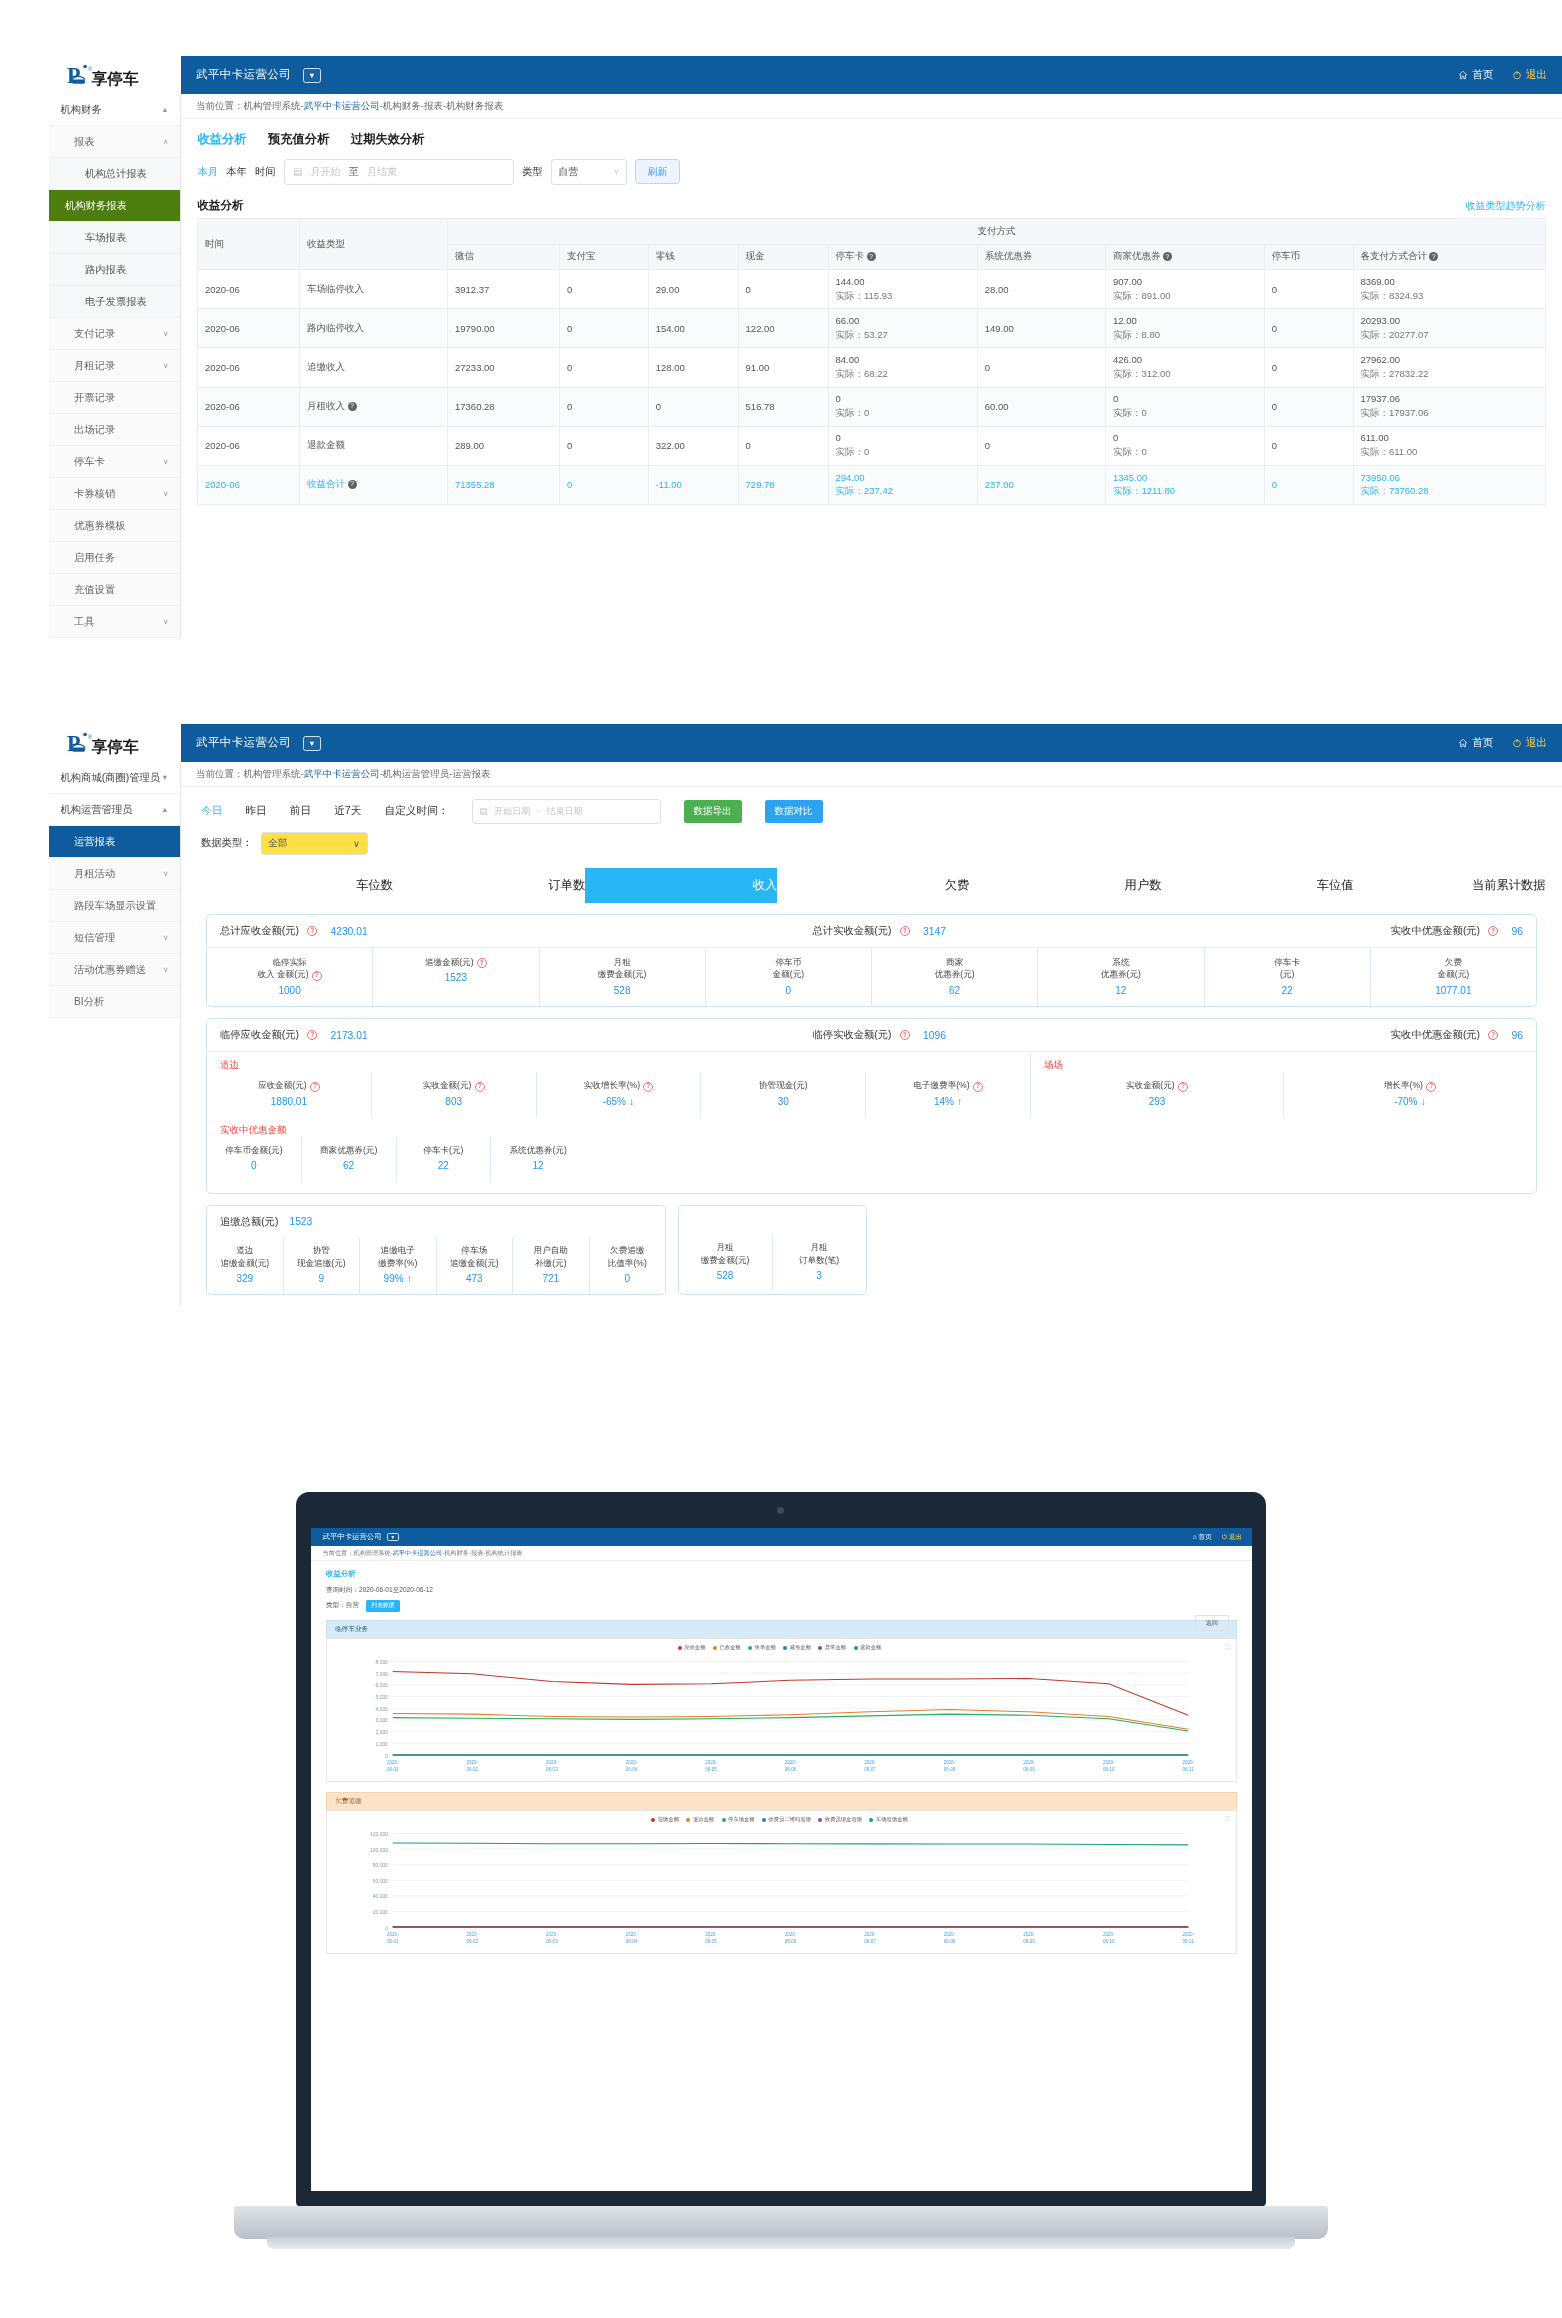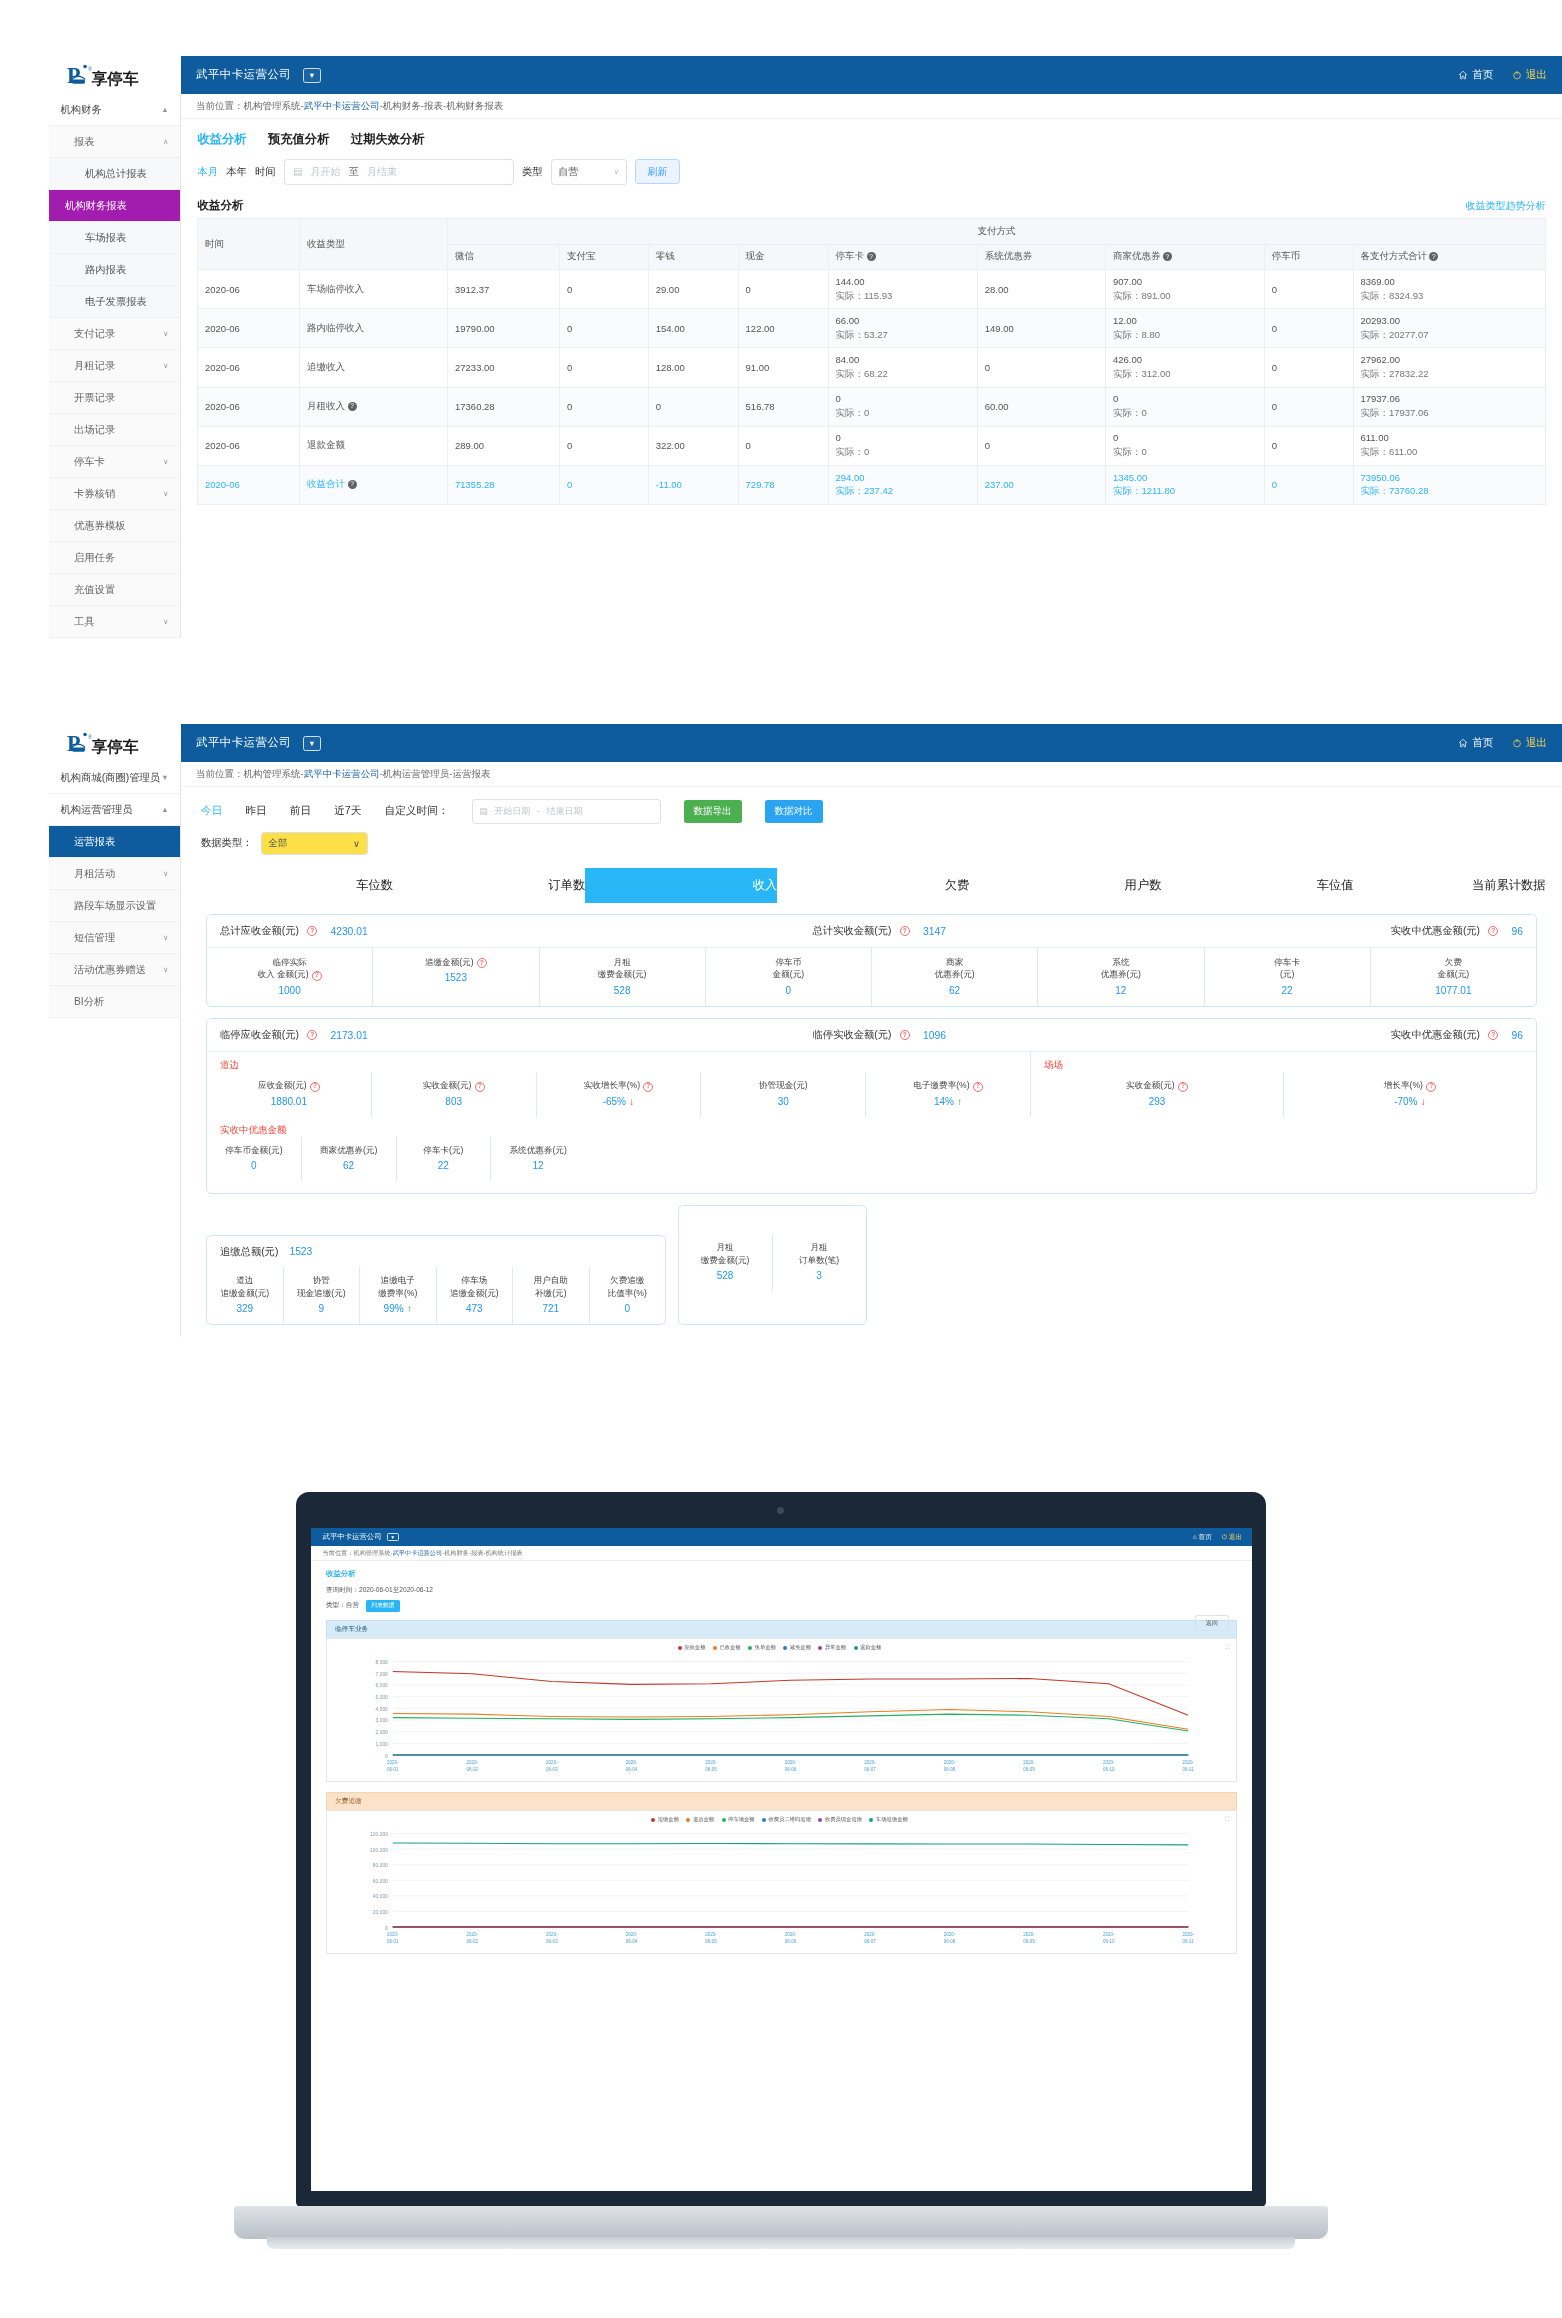--- a/index.html
+++ b/index.html
@@ -55,21 +55,21 @@
   .side-row {
     height:32px; display:flex; align-items:center;
     padding:0 11.5px; font-size:10.3px; color:#444;
     border-bottom:0.8px solid #f0f0f0; cursor:pointer;
     justify-content:space-between; background:#fff;
   }
   .side-row.lvl0 { padding-left:11.5px; }
   .side-row.lvl1 { padding-left:25px; background:#fafafa; color:#666; }
   .side-row.lvl2 { padding-left:36px; background:#f7f8f9; color:#555; }
   .side-row.active { background:#0e5c9e; color:#fff; }
-  .side-row.active.lvl2 { background:#a21caf; color:#fff;padding-left:16px; }
+  .side-row.active.lvl2 { background:#4d7c0f; color:#fff;padding-left:16px; }
   .caret { font-size:7.4px; color:#999; }
 
   .content { flex:1; min-width:0; background:#fff; }
 
   .breadcrumb {
     height:25px; display:flex; align-items:center; padding:0 15px;
     font-size:9.5px; color:#666; background:#fff;
     border-bottom:0.8px solid #eceff1;
   }
   .breadcrumb b { font-weight:normal; color:#0e5c9e; }
@@ -204,21 +204,21 @@
   .sub-head { padding:6.6px 13px 0 13px; font-size:9.5px; color:#f44336; }
 
   .card-split { display:flex; }
   .card-split > .half { flex:1; }
   .card-split > .half.bordered { border-right:0.8px solid #dbeaf6; }
 
   .small-cards { display:flex; gap:11.5px; margin:0 25px 11.5px 25px; }
   .scard {
     border:0.8px solid #cfe6f7; border-radius:5px; background:#fff;
   }
-  .scard.w1 { flex:0 0 460px;margin-top:30px; }
+  .scard.w1 { flex:0 0 460px; }
   .scard.w2 { flex:0 0 189px; }
   .scard-head { padding:8.2px 13px; font-size:10.3px; }
 
   
   .laptop { position:absolute; left:234px; top:1492px; width:1094px; height:806px; }
   .lid {
     position:absolute; left:0; top:0; width:970px; height:715px;
     background:#1b2838; border-radius:13px 13px 5px 5px;
     left:62px;
   }

